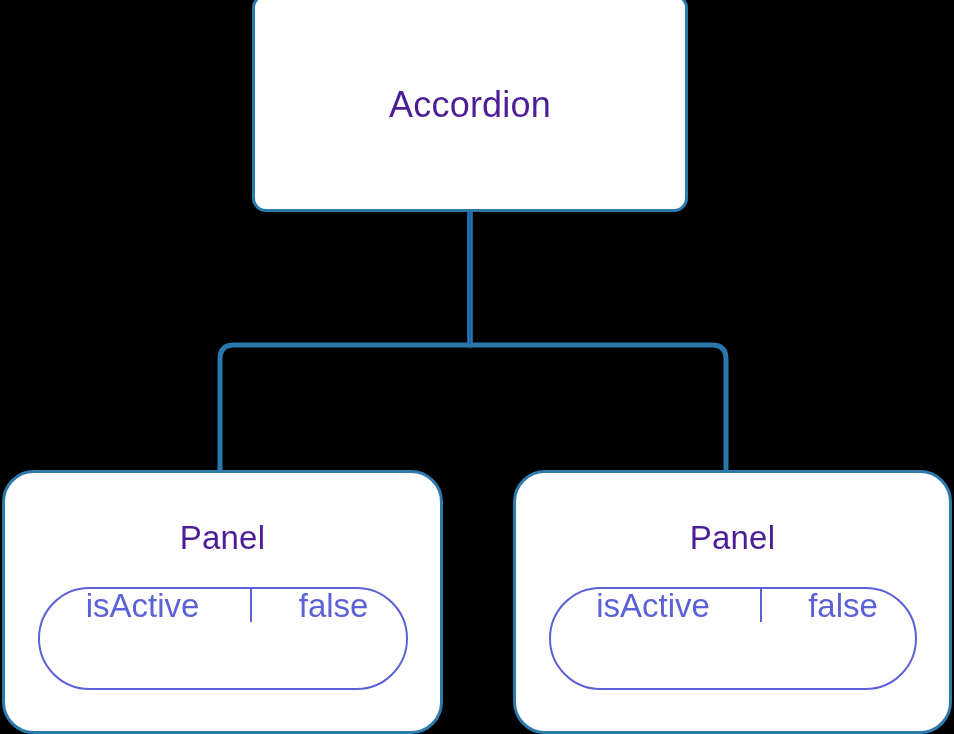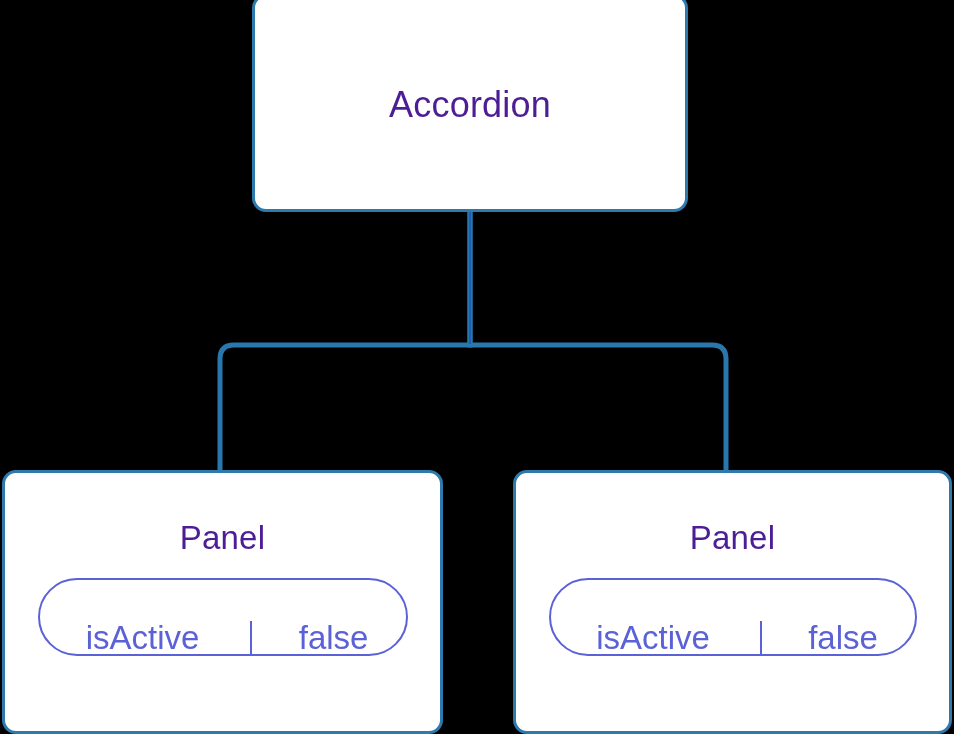--- a/index.html
+++ b/index.html
@@ -64,34 +64,35 @@
   #node-accordion .node-title {
     font-size: 36px;
     margin-top: 4px;
   }
 
   
   .panel-node {
     top: 470px;
     height: 264px;
     padding-top: 48px;
+    border-radius: 32px;
   }
   #node-panel-left  { left: 2px;   width: 441px; }
   #node-panel-right { left: 513px; width: 439px; }
 
   .panel-node .node-title {
     font-size: 33px;
   }
 
   
   .state-pill {
-    margin-top: 24px;
-    height: 78px;
+    margin-top: 33px;
+    height: 103px;
     display: flex;
-    align-items: flex-end;
+    align-items: flex-start;
     border: 2px solid #5b61d6;
     border-radius: 999px;
     box-sizing: border-box;
     background: #ffffff;
   }
   #node-panel-left  .state-pill { width: 370px; }
   #node-panel-right .state-pill { width: 368px; }
 
   .pill-cell {
     display: flex;

